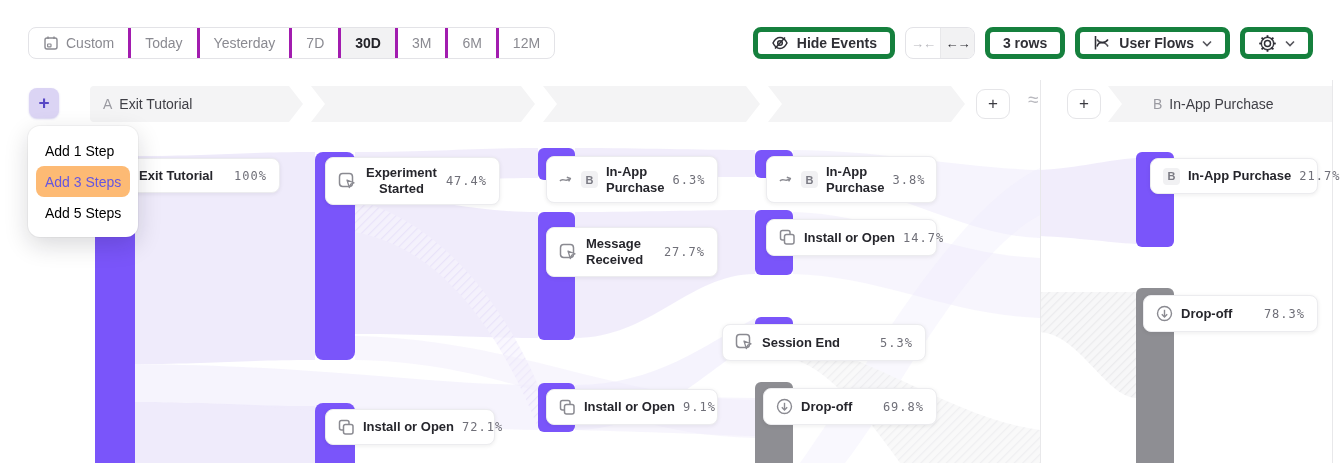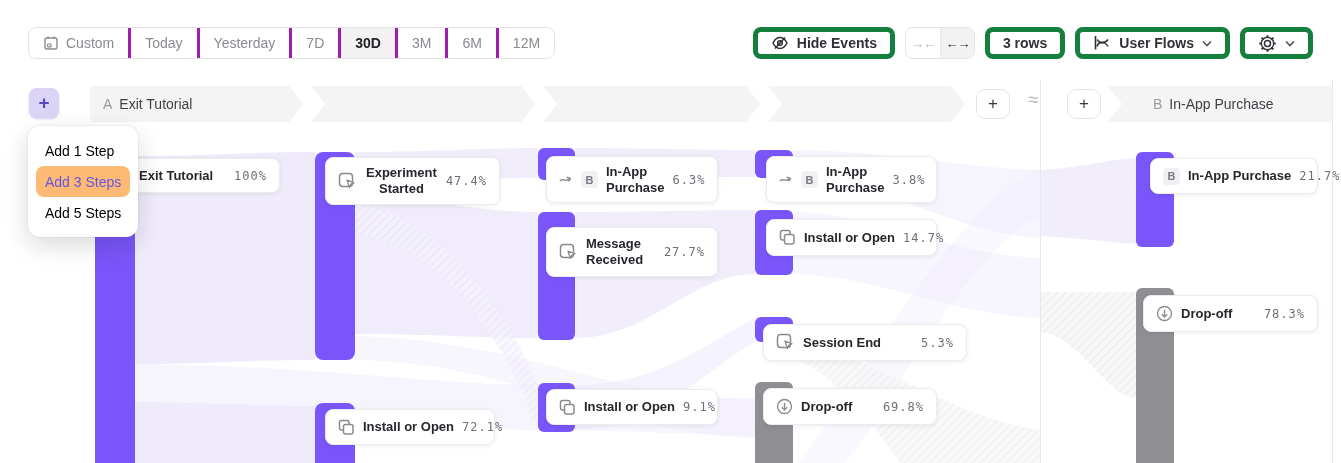--- a/index.html
+++ b/index.html
@@ -340,21 +340,21 @@
   <span class="icon">
     <svg class="gl" width="17" height="17" viewBox="0 0 17 17">
         <rect x="1.5" y="1.5" width="9.5" height="9.5" rx="2" fill="none" stroke="#8a8a91" stroke-width="1.5"></rect>
         <rect x="5.5" y="5.5" width="9.5" height="9.5" rx="2" fill="#fff" stroke="#8a8a91" stroke-width="1.5"></rect>
       </svg>
   </span>
   <span class="nlabel nowrap">Install or Open</span>
   <span class="pct">14.7%</span>
 </div>
 
-<div class="card" style="left:763px; top:324px; width:204px; height:37px;">
+<div class="card" style="left:722px; top:324px; width:204px; height:37px;">
   <span class="icon">
     <svg class="gl" width="19" height="19" viewBox="0 0 19 19">
         <rect x="1.5" y="1.5" width="13" height="13" rx="3.2" fill="none" stroke="#8a8a91" stroke-width="1.5"></rect>
         <path d="M9,8 L16,10.8 L12.8,12 L11.4,15.6 Z" fill="#fff" stroke="#8a8a91" stroke-width="1.3" stroke-linejoin="round"></path>
       </svg>
   </span>
   <span class="nlabel nowrap">Session End</span>
   <span class="pct">5.3%</span>
 </div>
 

